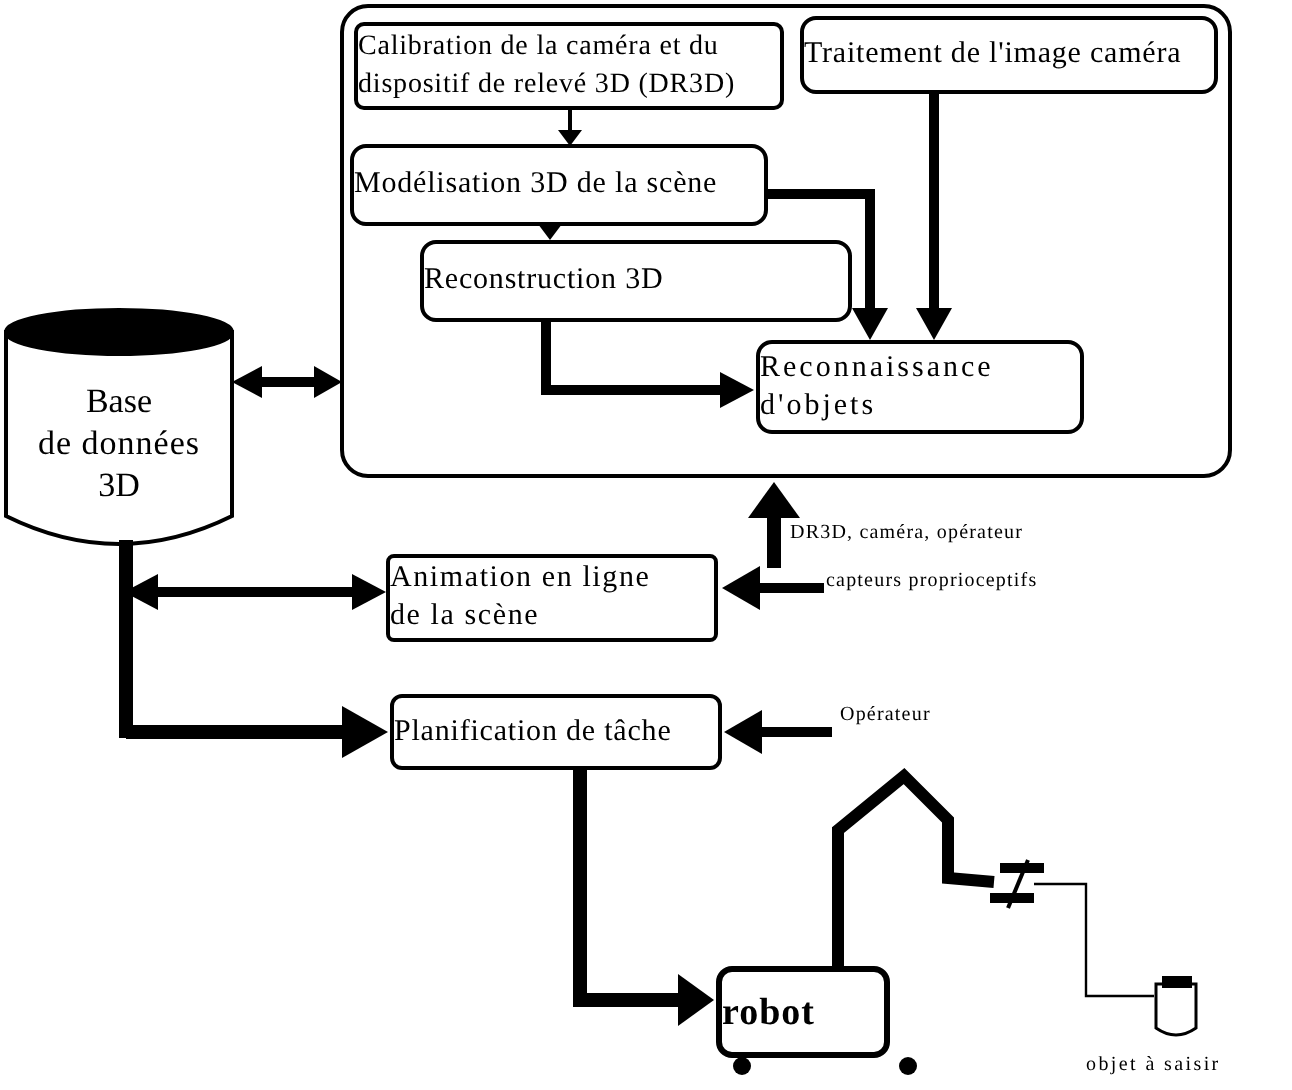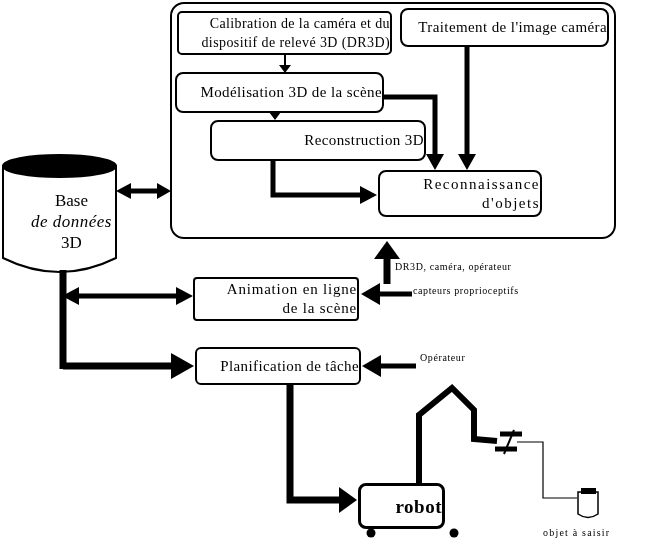--- a/index.html
+++ b/index.html
@@ -4,36 +4,36 @@
 <style>
   html,body{margin:0;padding:0;background:#fff;}
   .canvas{
     position:relative;width:646px;height:545px;background:#ffffff;
     font-family:"Liberation Serif","DejaVu Serif",serif;color:#000;
     overflow:hidden;
   }
   svg.layer{position:absolute;left:0;top:0;pointer-events:none;}
   .node{
     position:absolute;box-sizing:border-box;border:2px solid #000;background:#fff;
-    display:flex;flex-direction:column;align-items:flex-end;justify-content:center;
+    display:flex;flex-direction:column;align-items:flex-start;justify-content:center;
     text-align:center;font-size:15px;line-height:19px;letter-spacing:0.4px;
     z-index:2;white-space:nowrap;
   }
   .container-box{
     position:absolute;box-sizing:border-box;border:2px solid #000;background:transparent;
     border-radius:14px;z-index:1;
   }
   .annotation{
     position:absolute;font-size:10px;white-space:nowrap;letter-spacing:0.6px;z-index:3;
   }
   .cyl-label{
     position:absolute;left:2px;top:190px;width:115px;text-align:center;
-    font-size:17px;line-height:21px;z-index:3;padding-left:12px;
+    font-size:17px;line-height:21px;z-index:3;
   }
-  .cyl-label .l2{letter-spacing:0.5px;font-style:italic;}
+  .cyl-label .l2{letter-spacing:0.5px;}
   .robot-label{font-weight:bold;font-size:19px;letter-spacing:0.5px;}
 </style>
 </head>
 <body>
 
 <div class="canvas">
 
   <svg class="layer" width="646" height="545" viewBox="0 0 646 545">
 
     <g>

